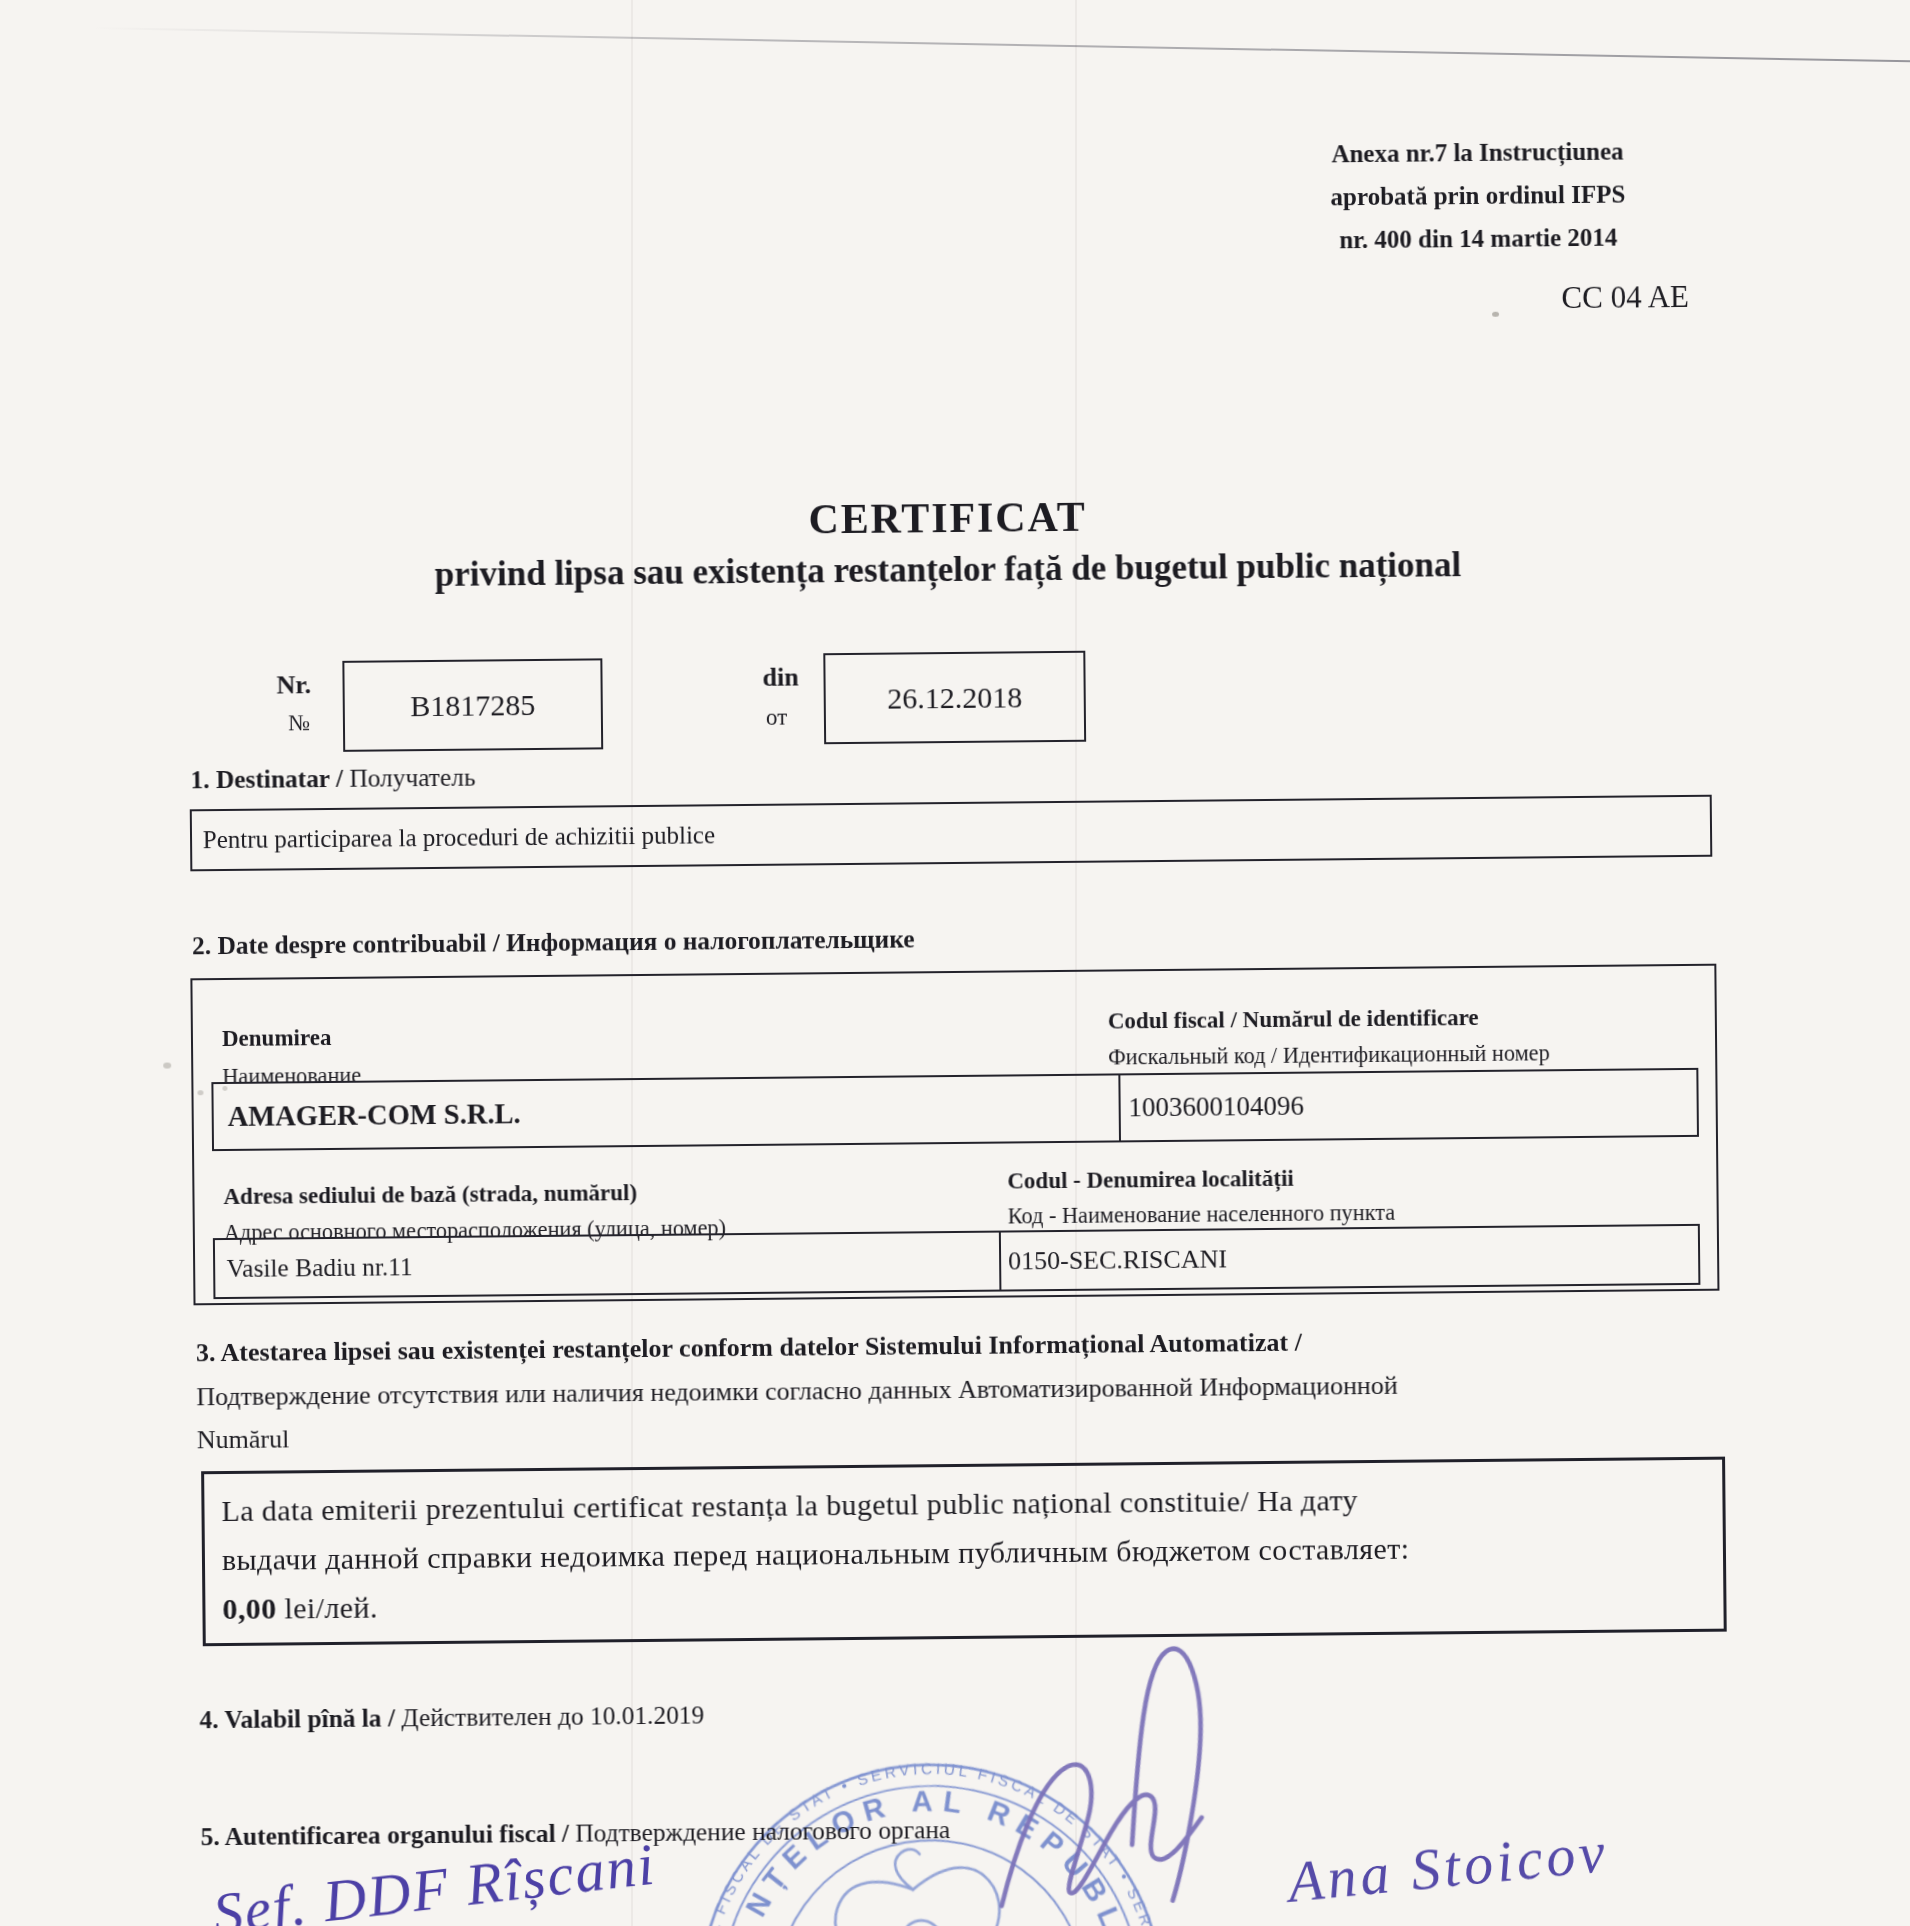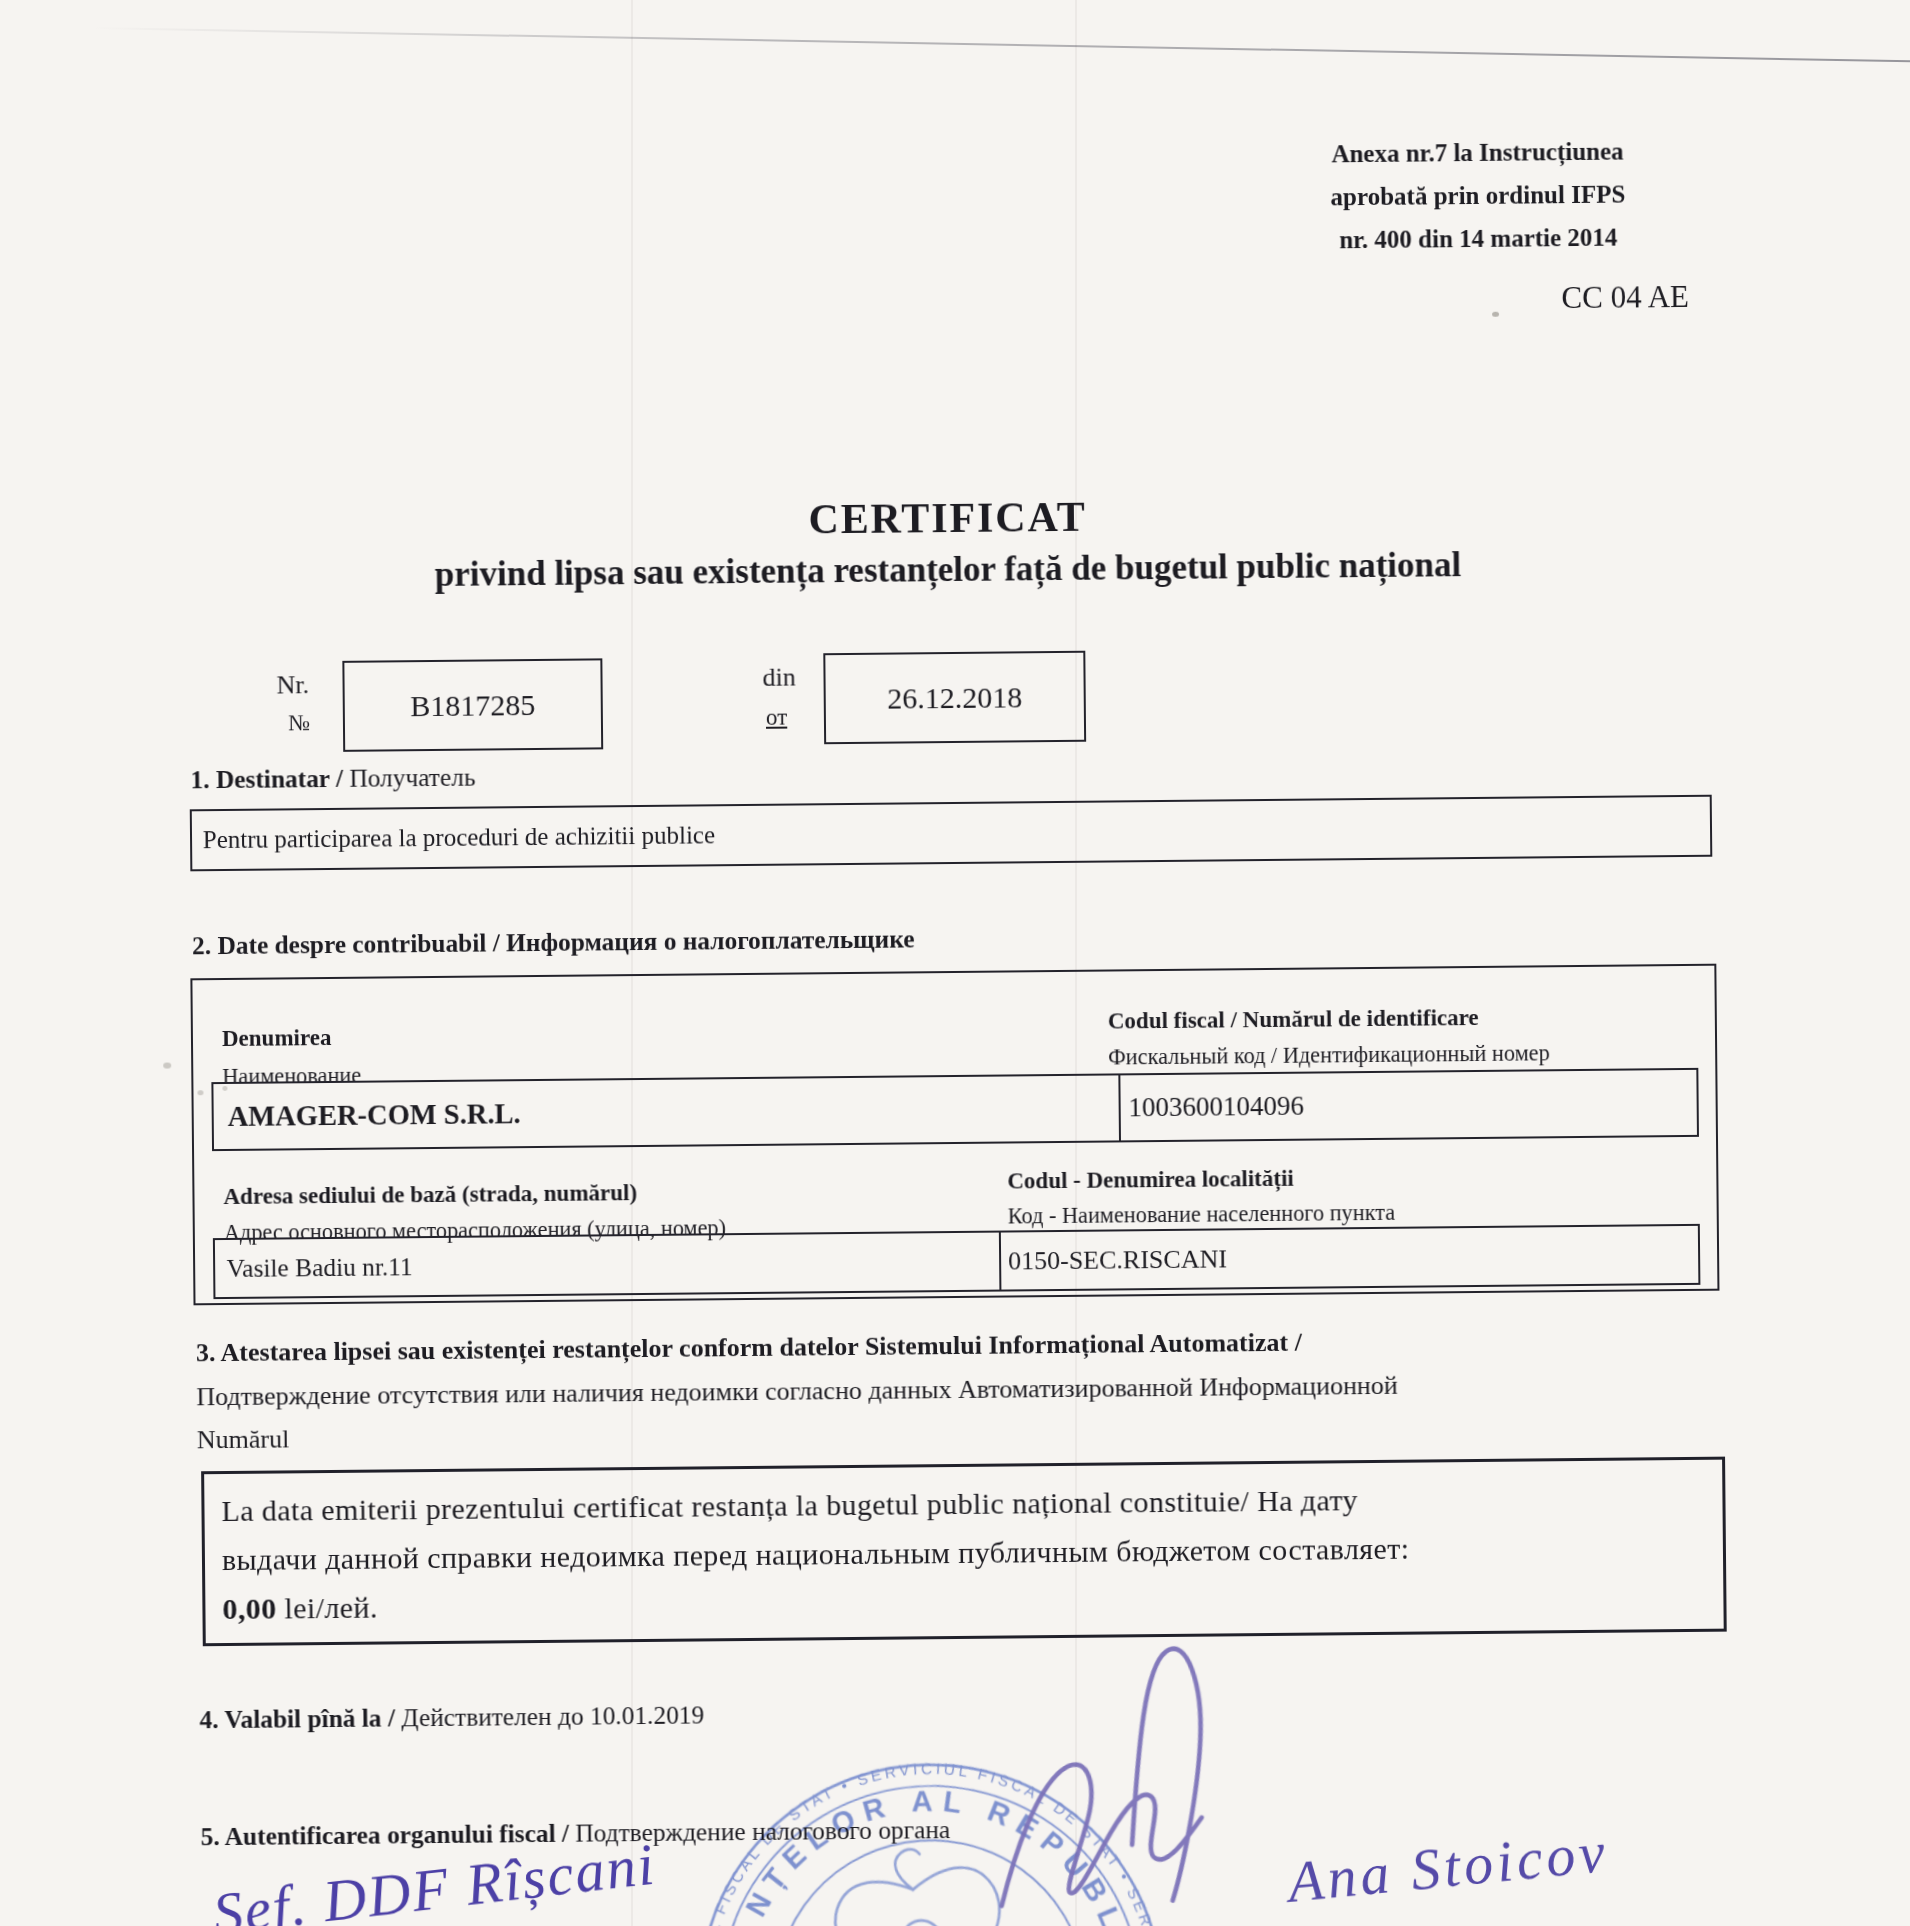--- a/index.html
+++ b/index.html
@@ -20,21 +20,21 @@
   .fold{top:0;bottom:0;width:1.5px;background:rgba(80,75,68,.06);}
   .speck{border-radius:50%;background:#6a665e;opacity:.45;}
 
   .annex{left:1283px;top:136px;width:412px;text-align:center;
     font-weight:bold;font-size:25px;line-height:43px;}
   .form-code{left:1514px;top:286px;width:185px;text-align:right;font-size:31px;}
 
   .title{left:0;top:494px;width:100%;text-align:center;font-size:42px;font-weight:bold;letter-spacing:1.9px;}
   .subtitle{left:0;top:550px;width:100%;text-align:center;font-size:35px;font-weight:bold;}
 
-  .fld-label{font-size:26px;font-weight:normal;}
+  .fld-label{font-size:26px;font-weight:bold;}
   .fld-label-alt{font-size:23px;}
   .value-box{border:2.7px solid #23222b;display:flex;align-items:center;justify-content:center;}
   .value-box .val{font-size:30px;}
 
   .sec-head{font-size:25.4px;}
   .sec-head .ru{font-weight:normal;}
 
   .box-outline{border:2.7px solid #23222b;}
   .lbl-ro{font-weight:bold;font-size:23px;}
   .lbl-ru{font-size:22.3px;}
@@ -73,21 +73,21 @@
 
     <div class="abs title">CERTIFICAT</div>
     <div class="abs subtitle">privind lipsa sau existența restanțelor față de bugetul public național</div>
 
     <div class="abs fld-label" style="left:283px;top:664px;">Nr.</div>
     <div class="abs fld-label-alt" style="left:294px;top:704px;">№</div>
     <div class="abs value-box" style="left:349px;top:655px;width:256px;height:87px;">
       <span class="val">B1817285</span>
     </div>
     <div class="abs fld-label" style="left:769px;top:661px;">din</div>
-    <div class="abs fld-label-alt" style="left:772px;top:703px;text-decoration:underline;">от</div>
+    <div class="abs fld-label-alt" style="left:772px;top:703px;">от</div>
     <div class="abs value-box" style="left:830px;top:652px;width:258px;height:87px;">
       <span class="val">26.12.2018</span>
     </div>
 
     <div class="abs sec-head" style="left:196px;top:758px;">
       <span class="b">1. Destinatar</span><span class="b"> / </span><span class="ru">Получатель</span>
     </div>
     <div class="abs box-outline" style="left:195px;top:802px;width:1518px;height:58px;display:flex;align-items:center;">
       <span style="font-size:25px;padding-left:10.8px;">Pentru participarea la proceduri de achizitii publice</span>
     </div>

